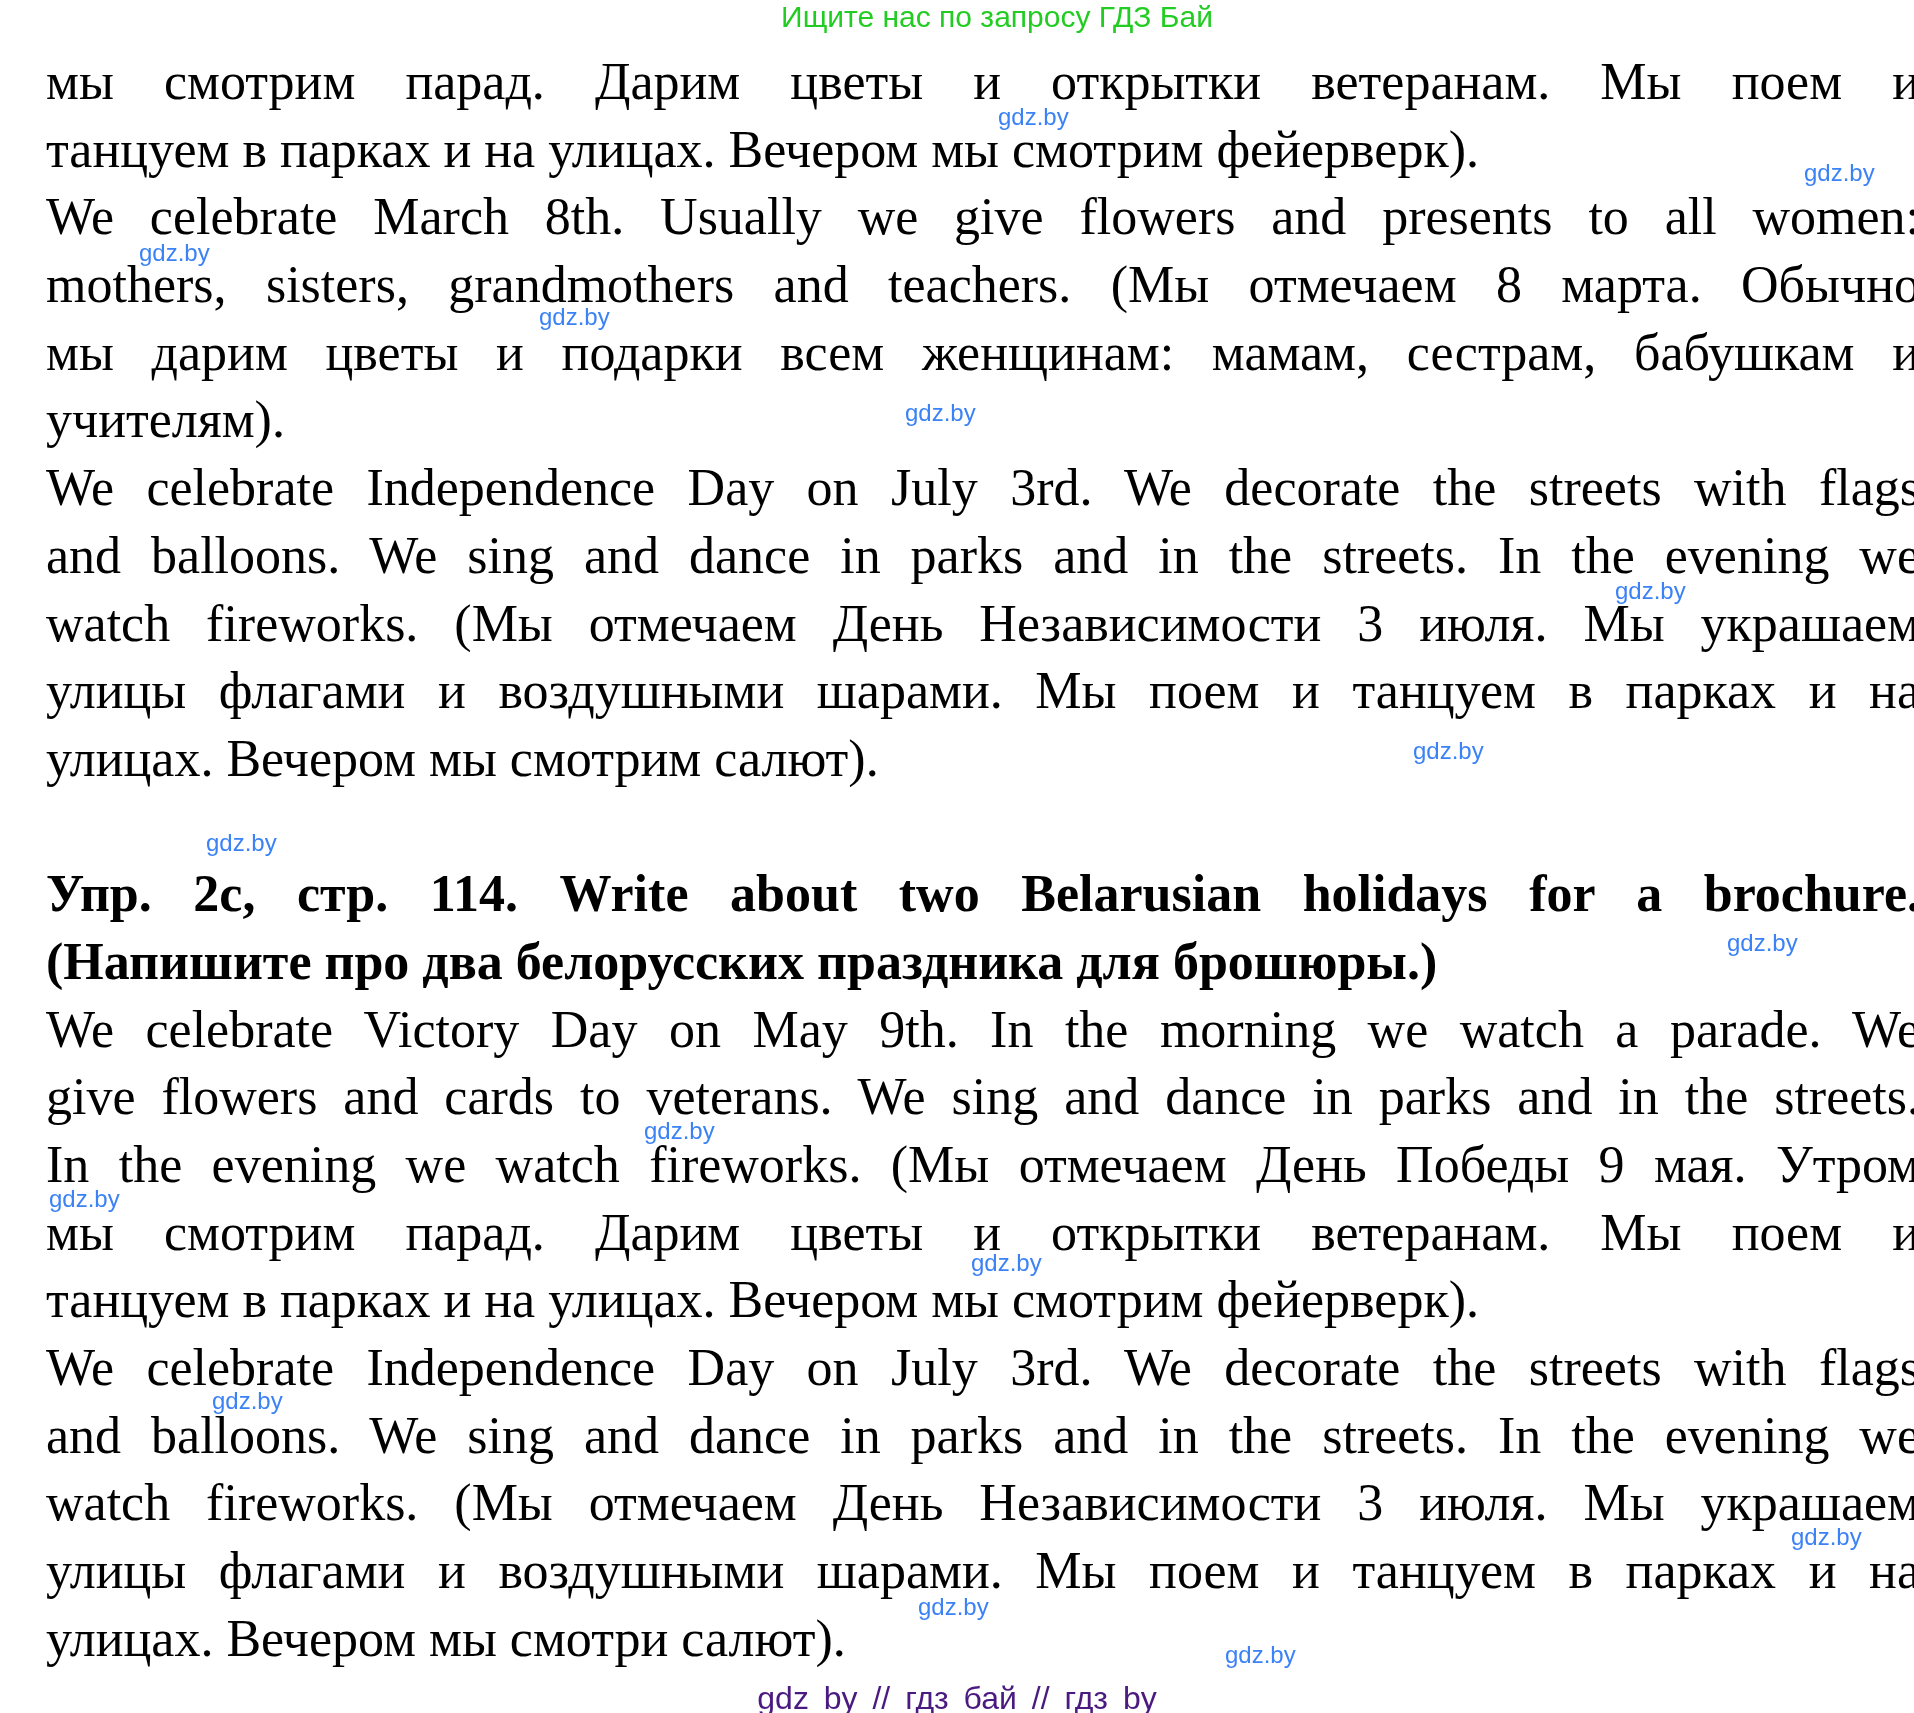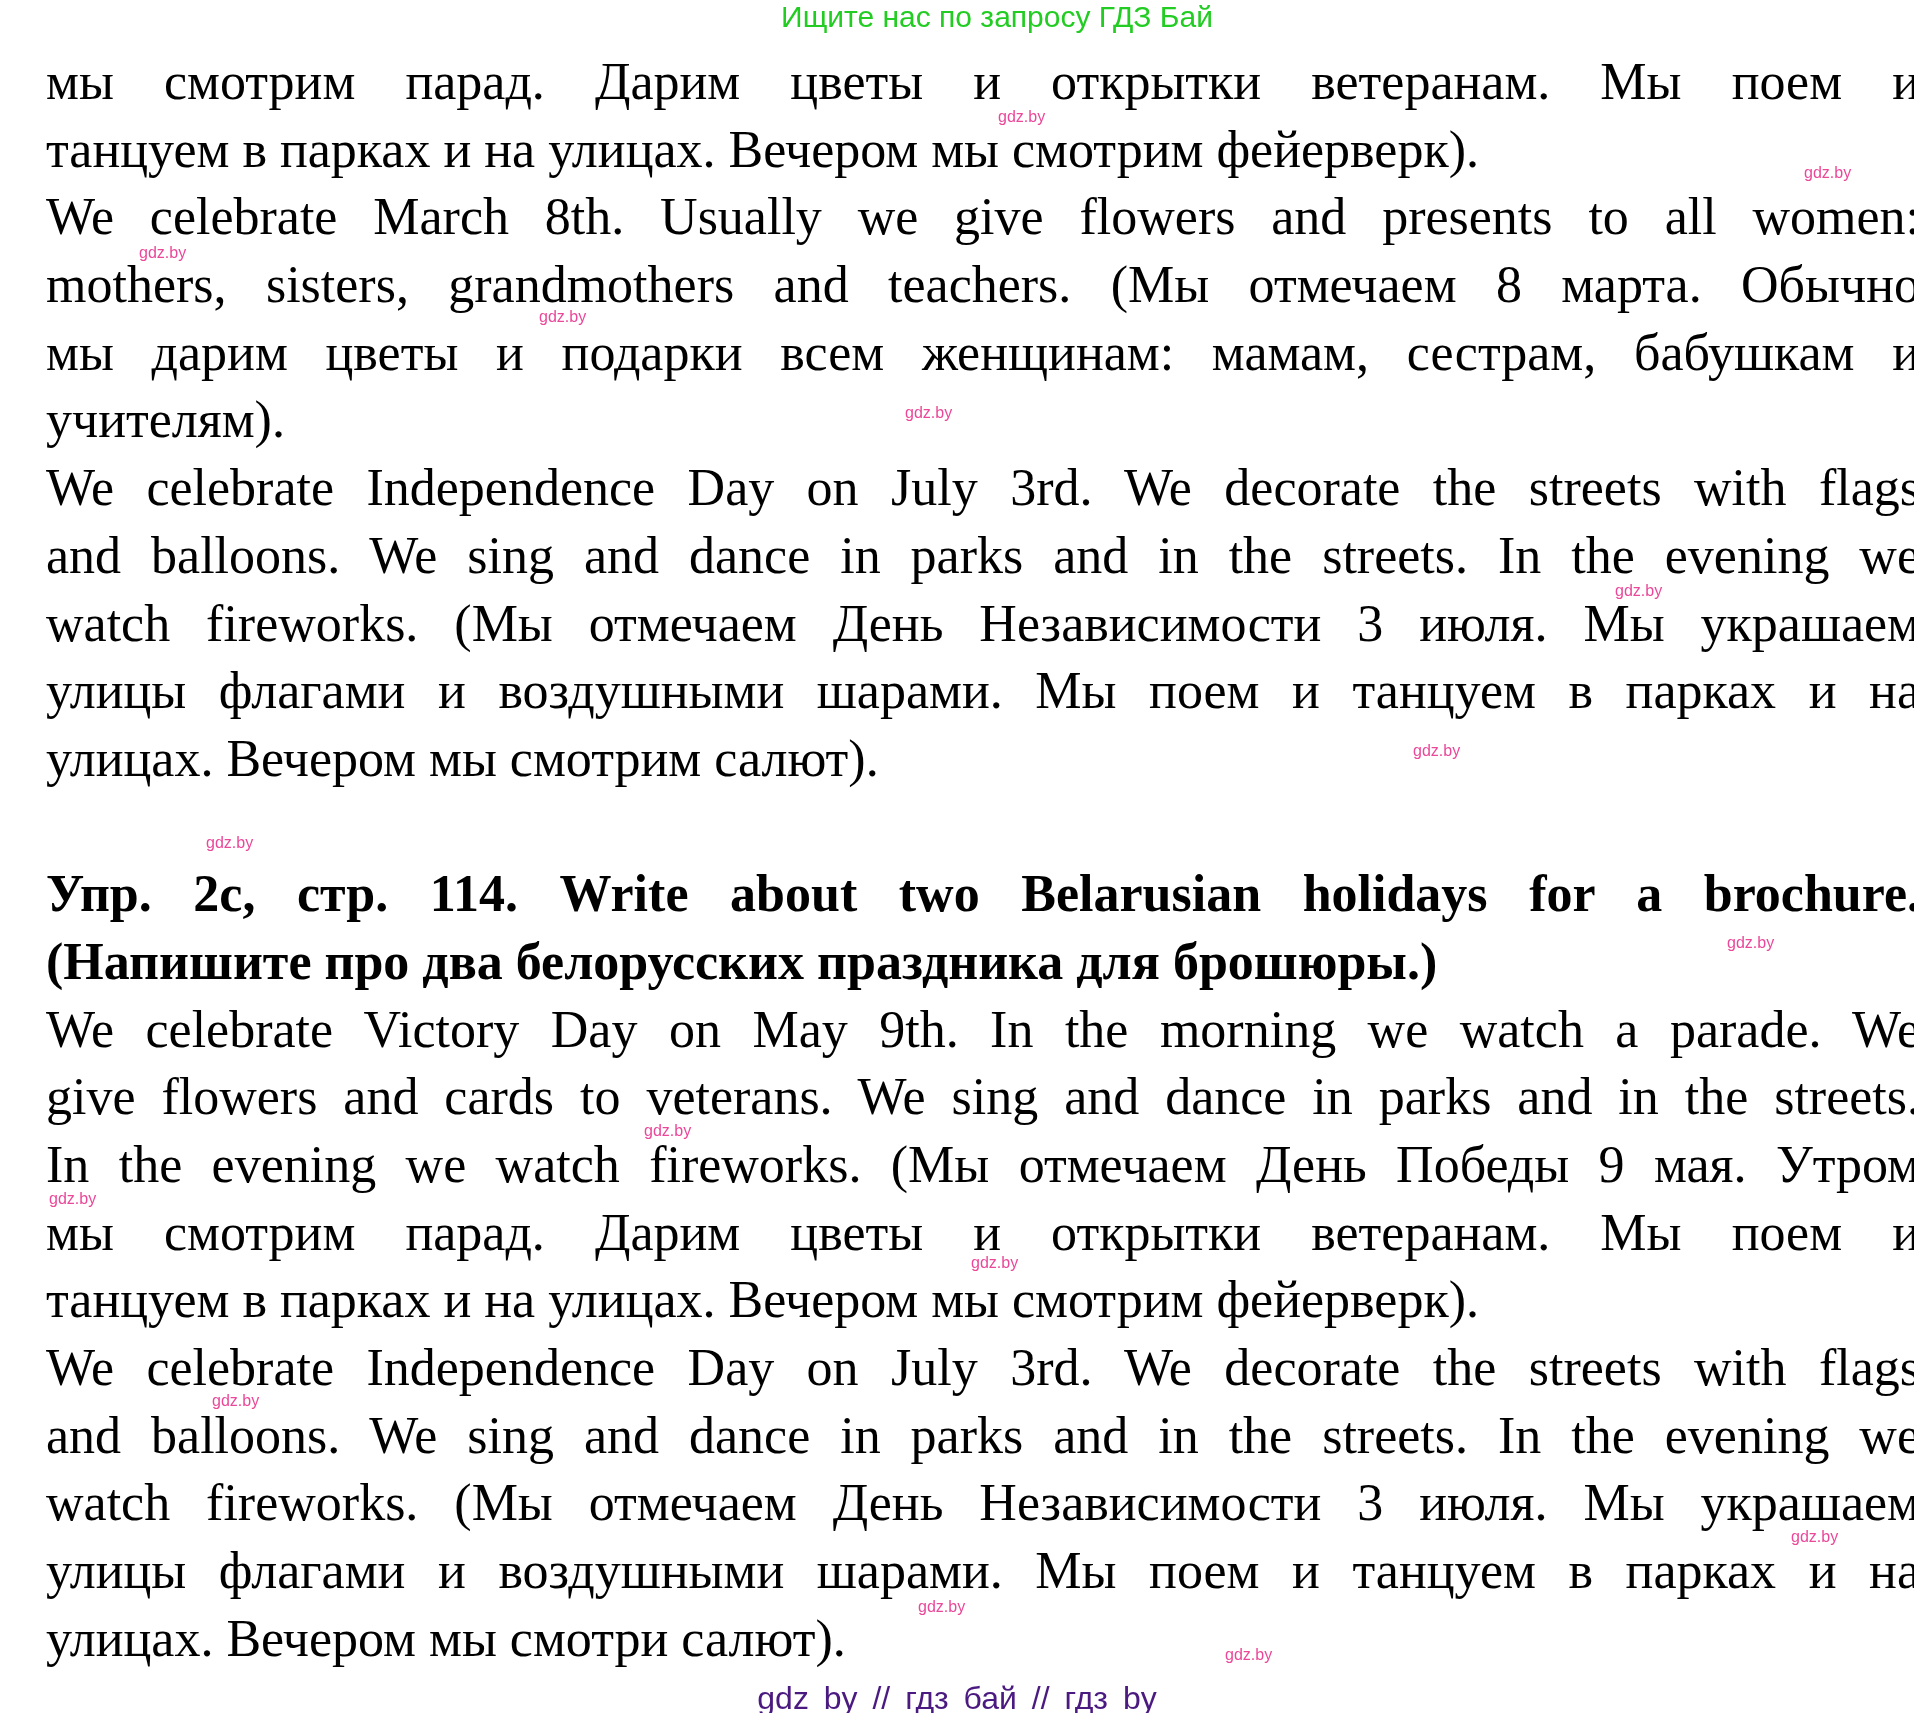--- a/index.html
+++ b/index.html
@@ -14,21 +14,21 @@
     font-family:"Liberation Serif", serif; font-size:52px; line-height:67.7px;
     color:#000;
     margin-left:28px;
   }
   .line { display:block; white-space:nowrap; text-align:justify; text-align-last:justify; height:67.7px; }
   .line.last { text-align-last:left; }
   .line.bold { font-weight:bold; }
   .spacer { height:67.7px; }
   .wm {
     position:absolute; font-family:"Liberation Sans", sans-serif;
-    font-size:16px; line-height:26px; color:#ec4899;
+    font-size:24px; line-height:26px; color:#3b82f6;
   }
   .footer {
     position:absolute; left:0; top:1680px; width:1914px; text-align:center;
     font-family:"Liberation Sans", sans-serif; font-size:32px; line-height:36px;
     color:#4b1a80; word-spacing:6px;
   }
 </style>
 </head>
 <body>
 

